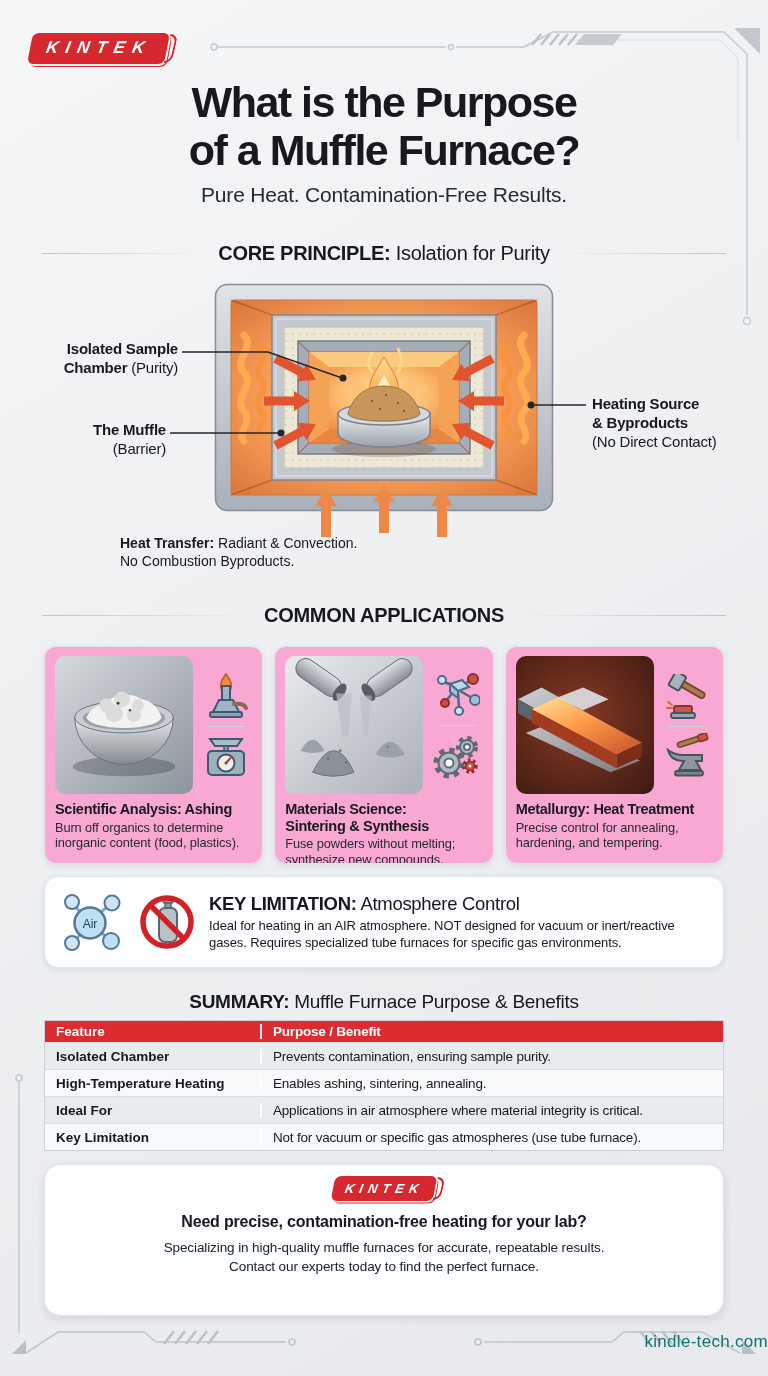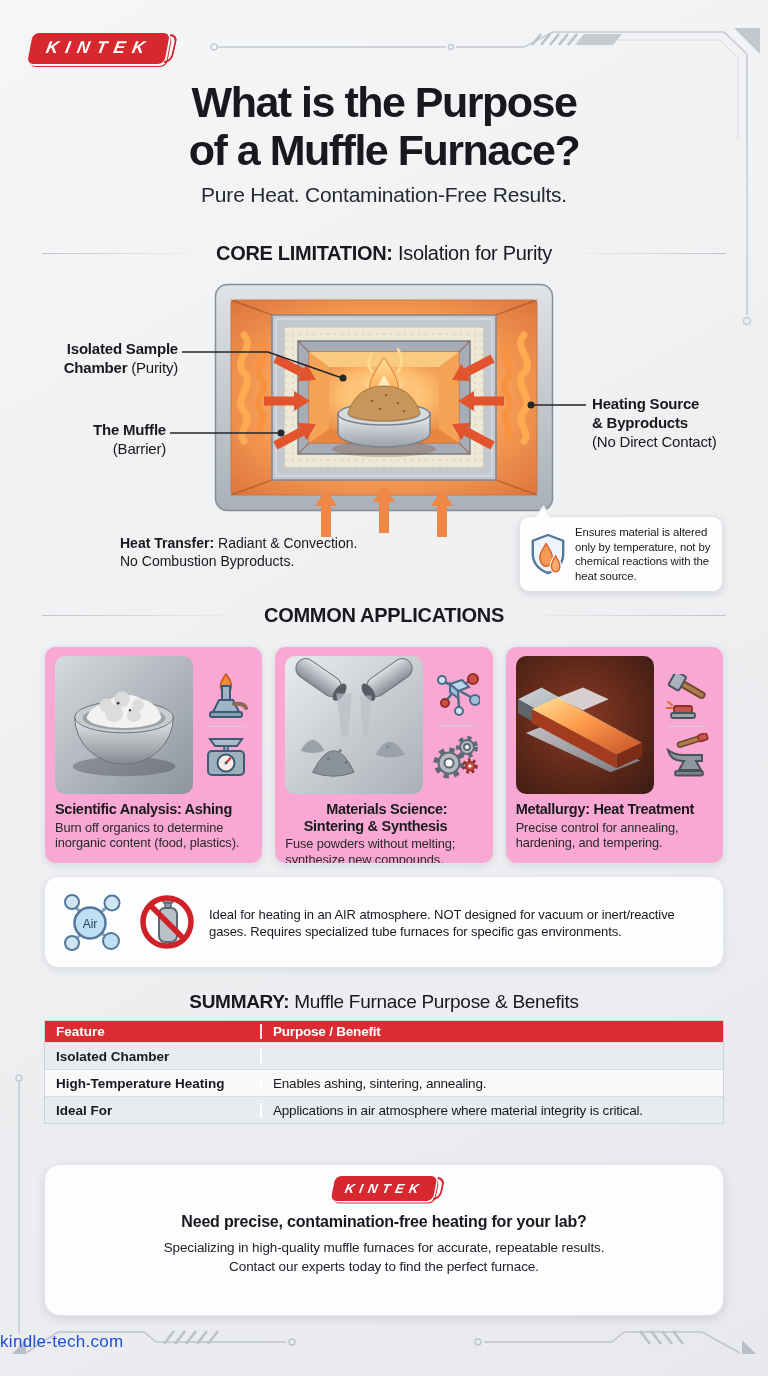--- a/index.html
+++ b/index.html
@@ -44,21 +44,21 @@
   .callout .ctext{font-size:11.4px;line-height:1.28;letter-spacing:-.1px;}
   
   .cards{left:44px;top:646px;width:680px;display:flex;gap:11px;}
   .card{flex:1;height:218px;box-sizing:border-box;background:#f9a8d4;border:1px solid #e2e5e9;border-radius:12px;
     box-shadow:0 2px 6px rgba(40,45,55,.10);padding:9px 10px;overflow:hidden;}
   .card-top{display:flex;gap:7px;}
   .card-img{width:138px;height:138px;border-radius:10px;flex:none;}
   .card-icons{flex:1;display:flex;flex-direction:column;align-items:center;justify-content:center;gap:6px;}
   .icon-div{width:72%;height:1px;background:#cfd4da;}
   .card-title{margin-top:7px;font-size:14.5px;font-weight:700;line-height:1.14;letter-spacing:-.3px;}
-  .card-title.narrow{max-width:162px;text-align:right;}
+  .card-title.narrow{max-width:162px;}
   .card-body{margin-top:2px;font-size:12.8px;line-height:1.22;color:#26292d;letter-spacing:-.1px;}
   
   .limit{left:44px;top:876px;width:680px;height:92px;box-sizing:border-box;background:#fcfdfe;
     border:1px solid #e2e5e9;border-radius:14px;box-shadow:0 2px 6px rgba(40,45,55,.10);
     display:flex;align-items:center;gap:13px;padding:0 16px;}
   .limit-title{font-size:18.5px;letter-spacing:-.3px;}
   .limit-title .b{font-weight:700;}
   .limit-body{font-size:13px;line-height:1.3;margin-top:3px;letter-spacing:-.1px;}
   
   .sum-head{left:0;width:768px;text-align:center;font-size:19px;letter-spacing:-.3px;}
@@ -75,21 +75,21 @@
   
   .cta{left:44px;top:1164px;width:680px;height:152px;box-sizing:border-box;background:#fcfdfe;
     border:1px solid #e2e5e9;border-radius:16px;box-shadow:0 3px 8px rgba(40,45,55,.12);
     text-align:center;padding-top:11px;}
   .cta-q{font-size:16px;font-weight:700;margin-top:12px;letter-spacing:-.2px;}
   .cta-btn{display:inline-block;margin-top:8px;background:#e0242c;color:#fff;font-weight:700;
     font-size:19.5px;letter-spacing:-.2px;padding:7px 30px;border-radius:30px;
     box-shadow:0 2px 4px rgba(160,20,25,.35);}
   .cta-body{font-size:13.5px;line-height:1.38;margin-top:8px;color:#202327;letter-spacing:-.1px;}
   
-  .site{left:0;width:768px;text-align:left;font-size:17px;color:#1d4ed8;letter-spacing:.3px;}
+  .site{left:0;width:768px;text-align:right;font-size:17px;color:#0f766e;letter-spacing:.3px;}
 </style>
 </head>
 <body>
 
 <svg id="deco" width="768" height="1376" viewBox="0 0 768 1376">
   <g stroke="#c5cad0" stroke-width="1.5" fill="none">
     <circle cx="214" cy="47" r="3"></circle>
     <line x1="218" y1="47" x2="446" y2="47"></line>
     <circle cx="451" cy="47" r="2.5"></circle>
     <line x1="456" y1="47" x2="524" y2="47"></line>
@@ -136,21 +136,21 @@
   <div class="logo"><span>KINTEK</span></div>
 </div>
 <div class="abs title" style="top:78px;">
   <div>What is the Purpose</div>
   <div>of a Muffle Furnace?</div>
 </div>
 <div class="abs subtitle" style="top:183px;">Pure Heat. Contamination-Free Results.</div>
 
 <div class="abs sec-head" style="top:242px;">
   <div class="hline r"></div>
-  <div class="txt"><span class="b">CORE LIMITATION:</span><span> Isolation for Purity</span></div>
+  <div class="txt"><span class="b">CORE PRINCIPLE:</span><span> Isolation for Purity</span></div>
   <div class="hline"></div>
 </div>
 
 <div class="abs figure">
 
   <svg style="left:214px;top:13px;" width="340" height="290" viewBox="0 0 340 290">
     <defs>
       <linearGradient id="mtl" x1="0" y1="0" x2="0" y2="1">
           <stop offset="0" stop-color="#e0e3e7"></stop>
           <stop offset="1" stop-color="#a9b0b9"></stop>
@@ -281,29 +281,20 @@
     <div>Heating Source</div>
     <div>&amp; Byproducts</div>
     <div class="r">(No Direct Contact)</div>
   </div>
 
   <div class="fig-caption">
     <div><span class="b">Heat Transfer:</span><span> Radiant &amp; Convection.</span></div>
     <div>No Combustion Byproducts.</div>
   </div>
 
-  <div class="callout">
-    <svg width="38" height="44" viewBox="0 0 40 44" style="position:static;flex:none;">
-      <path d="M20,2 L36,8 V22 c0,10 -7,17 -16,20 c-9,-3 -16,-10 -16,-20 V8 Z" fill="#eef4fa" stroke="#54779a" stroke-width="2.5"></path>
-      <path d="M18,11 c-5,8 -7.5,12 -6.5,17 c0.9,4.5 4,7 6.5,7 c2.5,0 5.6,-2.5 6.5,-7 c1,-5 -1.5,-9 -6.5,-17 z" fill="#f59a55" stroke="#d9622b" stroke-width="1.5"></path>
-      <path d="M28,24 c-3.5,5.5 -5,8.5 -4.4,12 c0.6,3 2.7,4.7 4.4,4.7 c1.7,0 3.8,-1.7 4.4,-4.7 c0.6,-3.5 -0.9,-6.5 -4.4,-12 z" fill="#f8a96b" stroke="#ffffff" stroke-width="4"></path>
-      <path d="M28,24 c-3.5,5.5 -5,8.5 -4.4,12 c0.6,3 2.7,4.7 4.4,4.7 c1.7,0 3.8,-1.7 4.4,-4.7 c0.6,-3.5 -0.9,-6.5 -4.4,-12 z" fill="#f8a96b" stroke="#d9622b" stroke-width="1.5"></path>
-    </svg>
-    <div class="ctext">Ensures material is altered only by temperature, not by chemical reactions with the heat source.</div>
-  </div>
 </div>
 
 <div class="abs sec-head" style="top:604px;">
   <div class="hline r"></div>
   <div class="txt b">COMMON APPLICATIONS</div>
   <div class="hline"></div>
 </div>
 
 <div class="abs cards">
 
@@ -505,42 +496,48 @@
     <text x="29" y="38" text-anchor="middle" font-size="12" fill="#23465f">Air</text>
   </svg>
   <svg width="58" height="58" viewBox="0 0 58 58" style="flex:none;">
     <rect x="25" y="6" width="10" height="4" rx="1.5" fill="#8f9aa2" stroke="#5a6670" stroke-width="1.5"></rect>
     <rect x="27" y="10" width="6" height="5" fill="#8f9aa2" stroke="#5a6670" stroke-width="1.5"></rect>
     <rect x="21" y="15" width="18" height="34" rx="6" fill="#b9c2c8" stroke="#5a6670" stroke-width="2"></rect>
     <circle cx="29" cy="29" r="24" fill="none" stroke="#cf2127" stroke-width="5.5"></circle>
     <line x1="12" y1="12" x2="46" y2="46" stroke="#cf2127" stroke-width="5.5"></line>
   </svg>
   <div style="flex:1;">
+    <div class="limit-title"><span class="b">KEY LIMITATION:</span><span> Atmosphere Control</span></div>
     <div class="limit-body">Ideal for heating in an AIR atmosphere. NOT designed for vacuum or inert/reactive gases. Requires specialized tube furnaces for specific gas environments.</div>
   </div>
 </div>
 
 <div class="abs sum-head" style="top:991px;">
   <span class="b">SUMMARY:</span><span> Muffle Furnace Purpose &amp; Benefits</span>
 </div>
 <div class="abs table">
   <div class="thead">
     <div class="col1">Feature</div>
     <div class="col2">Purpose / Benefit</div>
   </div>
   <div class="trow">
     <div class="col1">Isolated Chamber</div>
+    <div class="col2">Prevents contamination, ensuring sample purity.</div>
   </div>
   <div class="trow">
     <div class="col1">High-Temperature Heating</div>
     <div class="col2">Enables ashing, sintering, annealing.</div>
   </div>
   <div class="trow">
     <div class="col1">Ideal For</div>
     <div class="col2">Applications in air atmosphere where material integrity is critical.</div>
+  </div>
+  <div class="trow">
+    <div class="col1">Key Limitation</div>
+    <div class="col2">Not for vacuum or specific gas atmospheres (use tube furnace).</div>
   </div>
 </div>
 
 <div class="abs cta">
   <div class="logo small"><span>KINTEK</span></div>
   <div class="cta-q">Need precise, contamination-free heating for your lab?</div>
   <div class="cta-body">
     <div>Specializing in high-quality muffle furnaces for accurate, repeatable results.</div>
     <div>Contact our experts today to find the perfect furnace.</div>
   </div>

